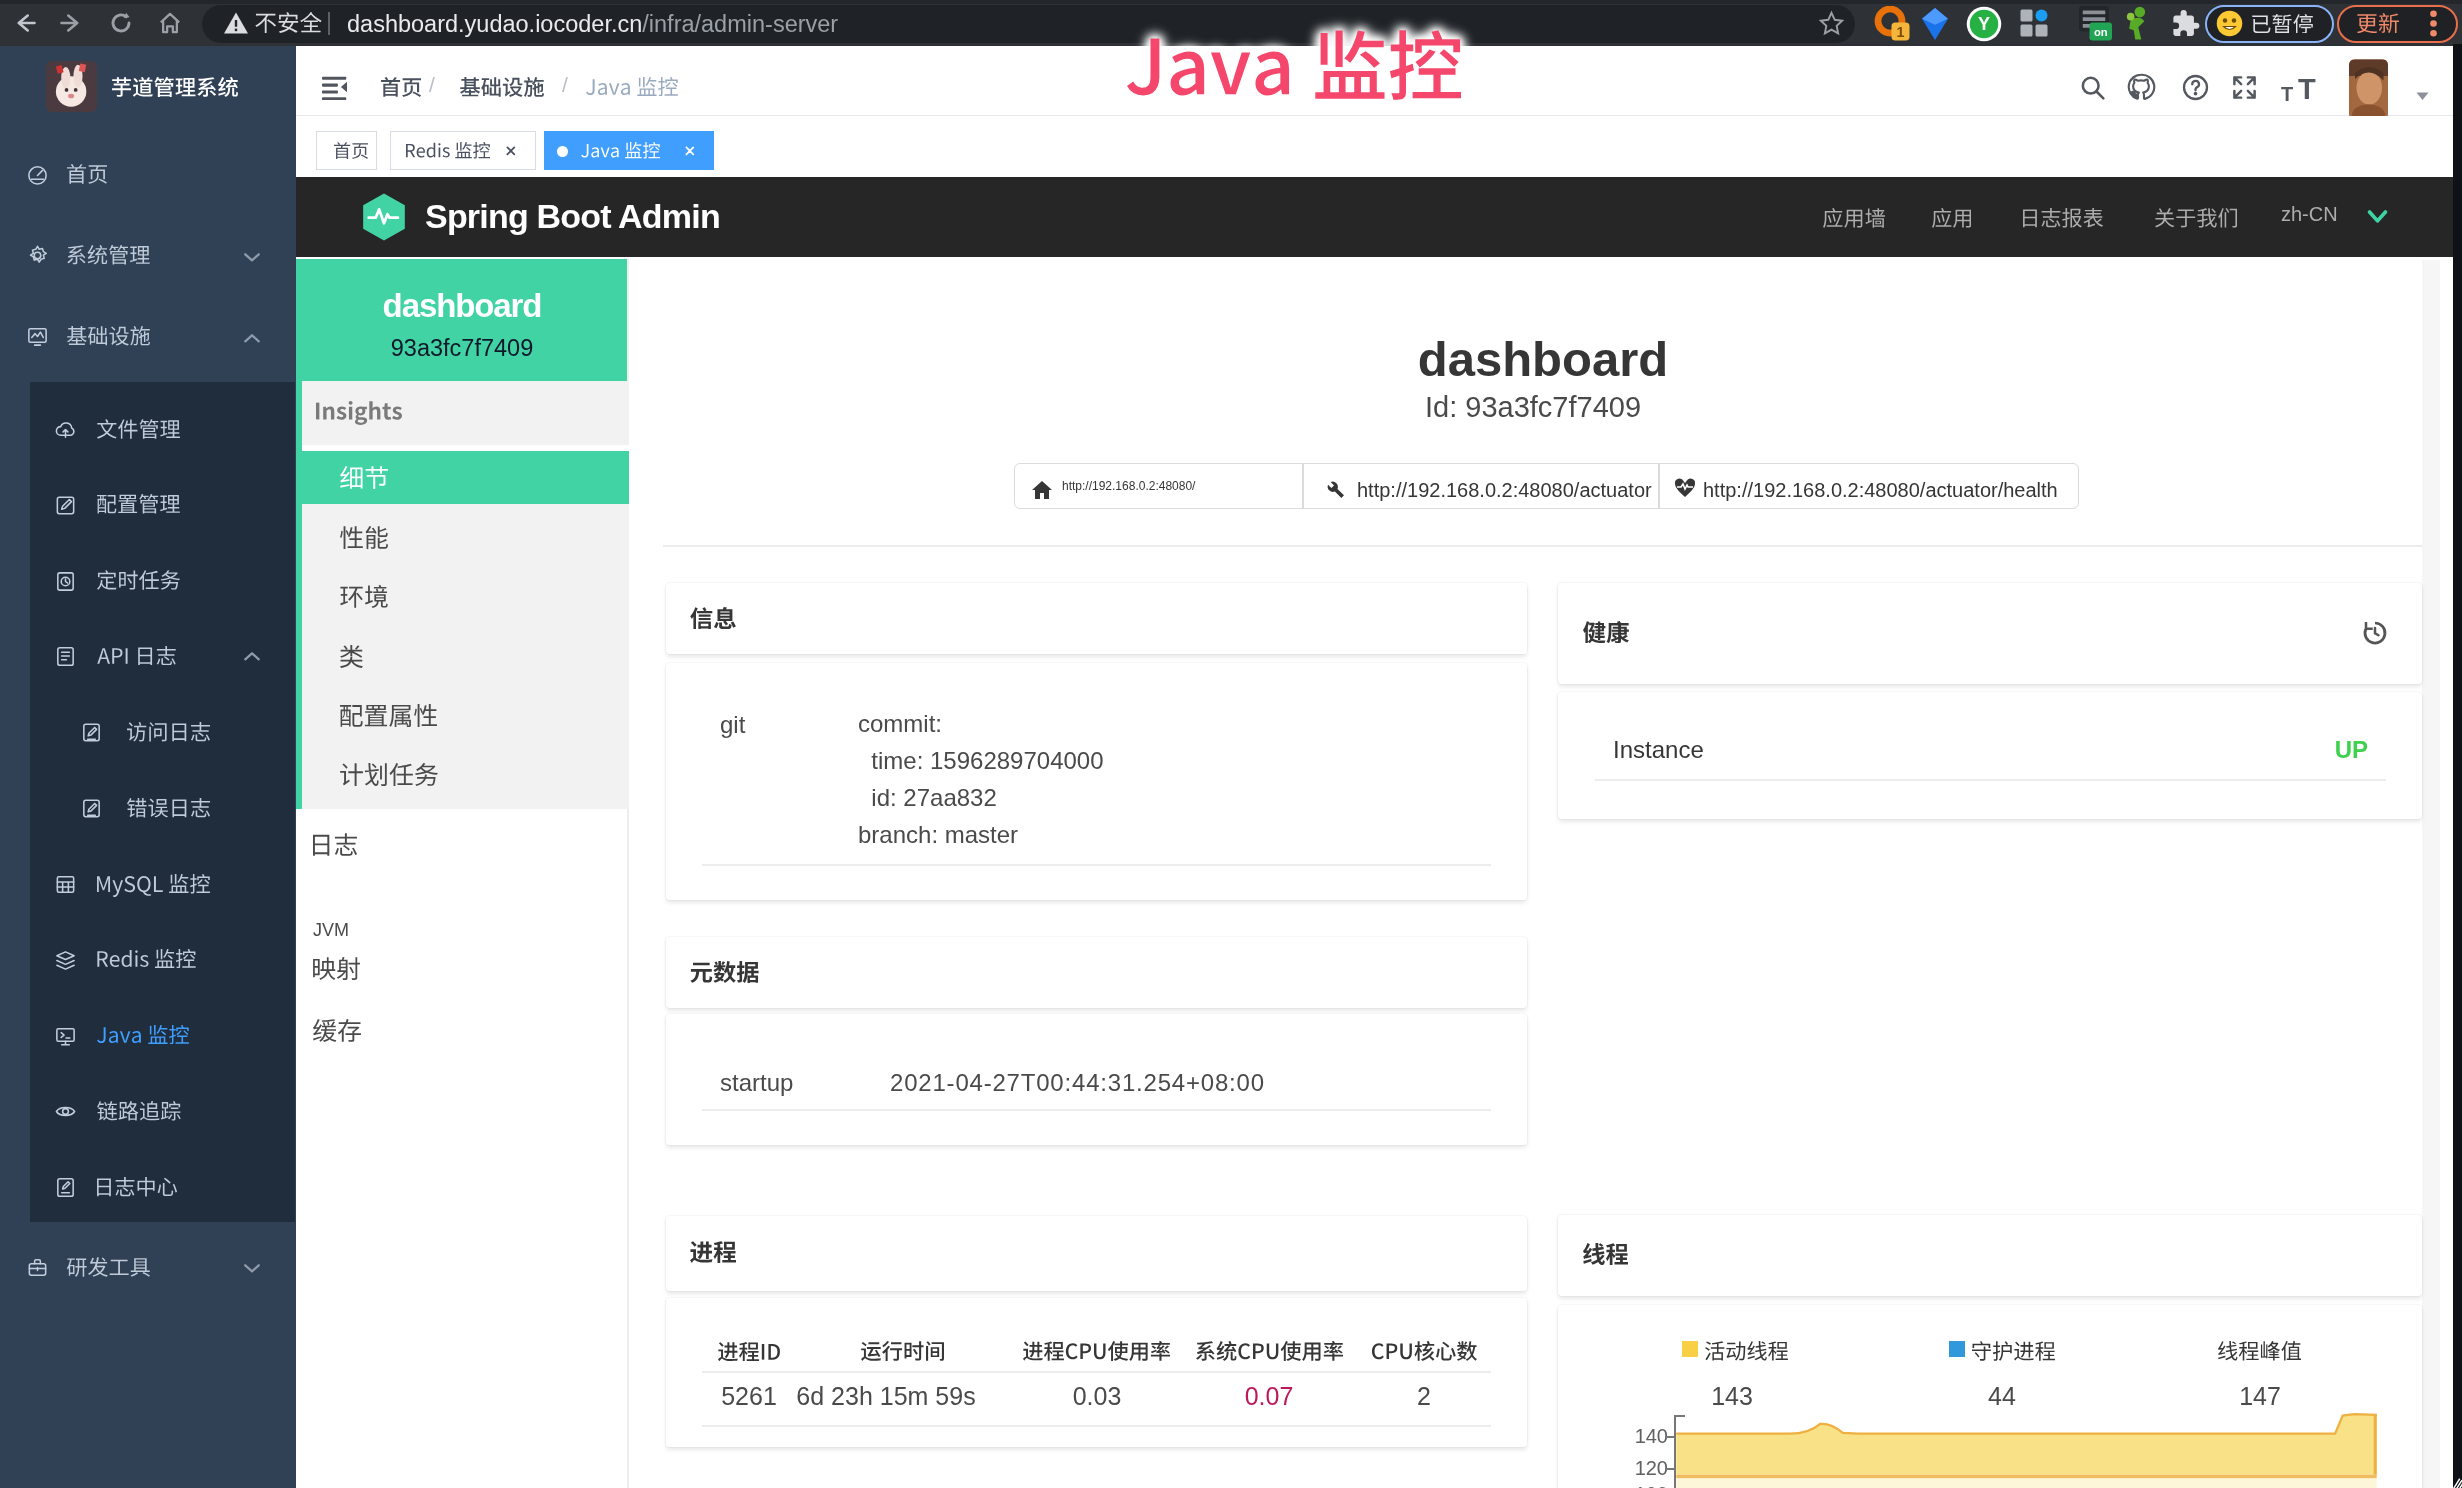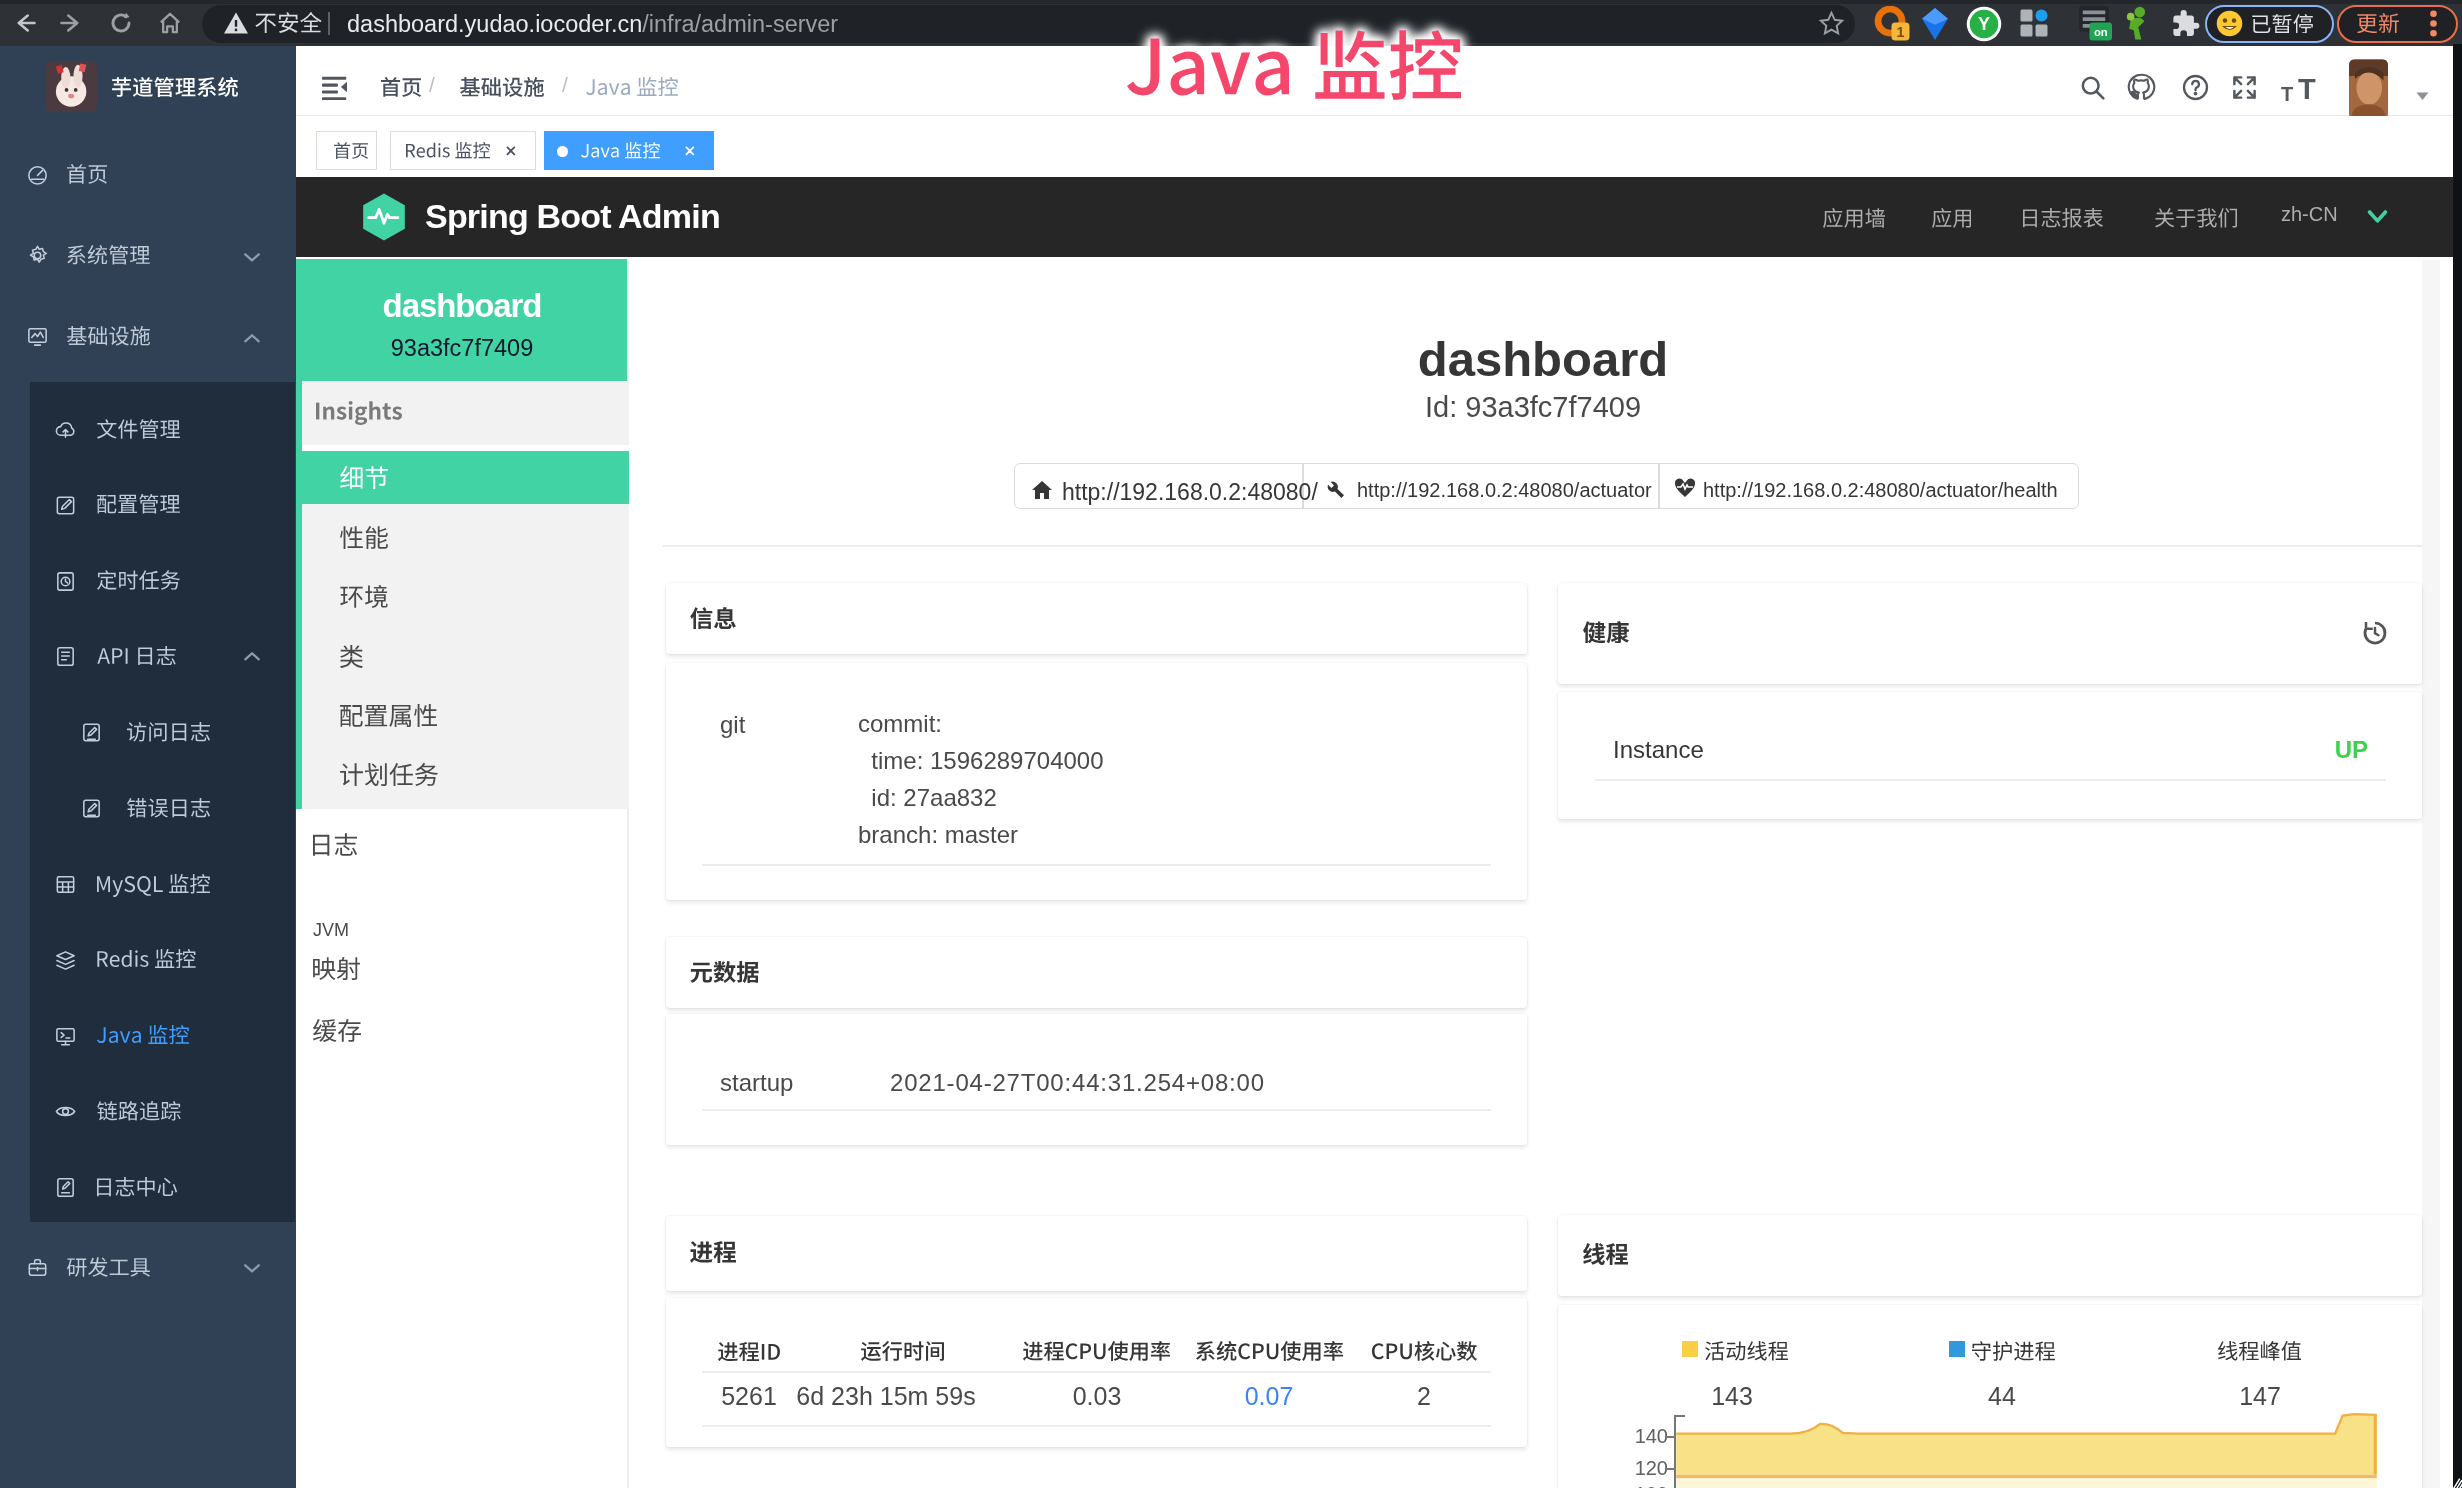--- a/index.html
+++ b/index.html
@@ -557,21 +557,21 @@
 <svg class="abs" style="left:1030px;top:478px" width="24" height="24" viewBox="0 0 24 24" fill="#363636">
     <path d="M12 3 L22 12 H19 V21 H14 V15 H10 V21 H5 V12 H2 Z"></path>
   </svg>
 <svg class="abs" style="left:1325px;top:479px" width="21" height="21" viewBox="0 0 24 24" fill="#363636">
     <path d="M21.7 18.7 l-7.4-7.4 a6 6 0 0 0-7.8-7.8 l3.8 3.8 -3 3 -3.8-3.8 a6 6 0 0 0 7.8 7.8 l7.4 7.4 z"></path>
   </svg>
 <svg class="abs" style="left:1673px;top:476px" width="24" height="24" viewBox="0 0 24 24" fill="#363636">
     <path d="M12 21 C5 15 2 11 2 7.5 A4.5 4.5 0 0 1 10.5 5 L12 7 L13.5 5 A4.5 4.5 0 0 1 22 7.5 C22 11 19 15 12 21 Z M4 11 h4 l2-3 2 5 2-4 1 2 h5" fill="#363636"></path>
     <path d="M4 11 h4 l2-3 2 5 2-4 1 2 h5" fill="none" stroke="#fff" stroke-width="1.6"></path>
   </svg>
-<div class="lat" style="left:1062px;top:479px;font-size:23px;color:#363636">http://192.168.0.2:48080/</div>
+<div class="lat" style="left:1062px;top:479px;font-size:12px;color:#363636">http://192.168.0.2:48080/</div>
 <div class="lat" style="left:1357px;top:479px;font-size:20px;color:#363636">http://192.168.0.2:48080/actuator</div>
 <div class="lat" style="left:1703px;top:479px;font-size:20px;color:#363636">http://192.168.0.2:48080/actuator/health</div>
 <div style="position:absolute;left:663px;top:545px;width:1759px;height:2.3px;background:#ececec;"></div>
 <div style="position:absolute;left:666px;top:583px;width:861px;height:71px;background:#fff;border-radius:3.8px;box-shadow:0 2.3px 4.6px rgba(10,10,10,.09), 0 0 0 0.8px rgba(10,10,10,.035);"></div>
 <div style="position:absolute;left:690px;top:607px;width:46px;height:22.4px;">
     <svg width="46" height="22.4" viewBox="0 0 60.0 29.5" fill="#363636">
       <path transform="translate(-0.7,26.7) scale(0.031000,-0.031000)" d="M383 543H887V449H383ZM383 397H887V304H383ZM443 39H828V-57H443ZM313 693H961V596H313ZM368 247H900V-85H794V152H470V-88H368ZM539 813 641 852Q661 821 682.0 784.0Q703 747 714 719L609 673Q599 701 579.0 741.0Q559 781 539 813ZM235 846 342 813Q313 729 272.0 644.5Q231 560 183.5 485.0Q136 410 85 352Q80 366 69.0 388.5Q58 411 46.0 433.5Q34 456 24 470Q66 516 105.5 576.5Q145 637 178.5 706.0Q212 775 235 846ZM158 568 267 677 268 676V-93H158Z"></path>
       <path transform="translate(30.3,26.7) scale(0.031000,-0.031000)" d="M297 539V492H694V539ZM297 406V360H694V406ZM297 670V624H694V670ZM181 761H815V268H181ZM438 860 584 842Q567 807 549.0 776.0Q531 745 517 722L407 744Q416 771 425.0 803.0Q434 835 438 860ZM252 207H374V70Q374 48 386.0 42.5Q398 37 442 37Q449 37 465.5 37.0Q482 37 503.0 37.0Q524 37 545.0 37.0Q566 37 584.0 37.0Q602 37 612 37Q636 37 648.0 44.0Q660 51 665.5 74.5Q671 98 673 145Q686 136 705.5 127.5Q725 119 746.0 112.5Q767 106 783 102Q776 32 759.5 -6.0Q743 -44 710.5 -58.0Q678 -72 621 -72Q611 -72 592.0 -72.0Q573 -72 549.0 -72.0Q525 -72 501.0 -72.0Q477 -72 457.5 -72.0Q438 -72 430 -72Q359 -72 320.5 -59.5Q282 -47 267.0 -16.0Q252 15 252 69ZM414 237 506 288Q530 267 554.5 240.0Q579 213 599.0 186.0Q619 159 631 136L533 79Q523 102 503.5 129.5Q484 157 460.5 185.5Q437 214 414 237ZM742 198 849 242Q872 209 894.0 170.5Q916 132 933.5 95.5Q951 59 960 28L845 -22Q838 8 822.0 46.0Q806 84 785.0 123.5Q764 163 742 198ZM126 223 232 179Q220 145 205.0 105.0Q190 65 174.0 27.5Q158 -10 141 -41L30 13Q48 41 65.5 77.0Q83 113 99.0 151.0Q115 189 126 223Z"></path>
     </svg>
   </div>
@@ -665,21 +665,21 @@
       <path transform="translate(34.7,23.8) scale(0.028000,-0.028000)" d="M367 -14Q306 -14 255.5 4.0Q205 22 169.0 61.0Q133 100 113.0 163.0Q93 226 93 316V737H209V309Q209 226 229.5 177.5Q250 129 285.5 108.5Q321 88 367 88Q414 88 450.0 108.5Q486 129 507.0 177.5Q528 226 528 309V737H640V316Q640 226 620.5 163.0Q601 100 565.0 61.0Q529 22 478.5 4.0Q428 -14 367 -14Z"></path>
       <path transform="translate(55.2,23.8) scale(0.028000,-0.028000)" d="M690 117 758 171Q793 144 833.5 111.0Q874 78 910.5 46.0Q947 14 970 -12L897 -75Q876 -48 840.5 -14.5Q805 19 765.5 53.5Q726 88 690 117ZM783 556 872 526Q828 447 763.0 374.5Q698 302 617.5 241.5Q537 181 445 138Q439 149 430.0 162.5Q421 176 411.0 189.0Q401 202 392 211Q478 248 554.0 303.0Q630 358 689.0 423.0Q748 488 783 556ZM850 371 948 337Q893 242 811.0 161.5Q729 81 624.5 18.5Q520 -44 397 -85Q391 -74 381.0 -59.0Q371 -44 360.5 -30.0Q350 -16 342 -6Q459 30 558.5 87.0Q658 144 733.0 216.5Q808 289 850 371ZM398 715H961V629H398ZM433 359Q431 370 426.5 386.5Q422 403 417.5 420.0Q413 437 408 447Q425 451 445.5 457.0Q466 463 480 477Q488 487 504.5 511.5Q521 536 540.0 566.0Q559 596 576.5 624.0Q594 652 603 669H704Q689 644 668.0 610.5Q647 577 624.5 540.5Q602 504 580.5 471.5Q559 439 542 415Q542 415 531.0 412.0Q520 409 504.0 403.0Q488 397 471.5 389.5Q455 382 444.0 374.5Q433 367 433 359ZM433 359 431 426 479 454 769 469Q761 451 753.5 428.0Q746 405 742 391Q650 385 592.5 380.5Q535 376 503.5 372.0Q472 368 457.0 365.0Q442 362 433 359ZM605 823 694 851Q712 819 728.5 781.0Q745 743 750 714L656 683Q651 711 636.5 750.5Q622 790 605 823ZM52 654H378V566H52ZM180 844H271V-83H180ZM183 593 236 572Q225 511 208.5 446.0Q192 381 171.0 318.5Q150 256 125.5 202.0Q101 148 75 110Q70 123 62.0 140.5Q54 158 45.0 174.5Q36 191 27 203Q52 236 75.5 281.5Q99 327 119.5 380.0Q140 433 156.0 487.5Q172 542 183 593ZM266 536Q274 526 291.5 500.5Q309 475 328.5 444.5Q348 414 364.5 388.0Q381 362 388 351L331 286Q323 306 309.0 335.5Q295 365 279.0 397.0Q263 429 248.0 456.5Q233 484 223 501Z"></path>
       <path transform="translate(83.2,23.8) scale(0.028000,-0.028000)" d="M295 562H393V79Q393 43 404.5 33.5Q416 24 456 24Q466 24 489.0 24.0Q512 24 539.5 24.0Q567 24 591.5 24.0Q616 24 627 24Q656 24 670.5 39.5Q685 55 691.0 98.0Q697 141 701 223Q713 215 728.5 206.5Q744 198 761.0 192.0Q778 186 790 182Q785 87 770.5 33.0Q756 -21 724.5 -43.0Q693 -65 634 -65Q626 -65 607.0 -65.0Q588 -65 563.5 -65.0Q539 -65 515.0 -65.0Q491 -65 472.5 -65.0Q454 -65 447 -65Q388 -65 354.5 -52.0Q321 -39 308.0 -7.5Q295 24 295 79ZM126 494 218 476Q211 415 198.5 341.5Q186 268 170.5 197.0Q155 126 136 71L41 110Q61 163 77.5 228.0Q94 293 106.5 362.5Q119 432 126 494ZM751 488 839 523Q868 463 894.0 395.5Q920 328 940.5 263.5Q961 199 972 147L877 108Q868 160 848.5 226.0Q829 292 803.5 360.5Q778 429 751 488ZM336 755 401 818Q447 787 499.5 749.0Q552 711 599.0 672.0Q646 633 675 602L606 529Q579 561 533.5 600.5Q488 640 436.0 681.0Q384 722 336 755Z"></path>
       <path transform="translate(111.2,23.8) scale(0.028000,-0.028000)" d="M66 328H449V250H66ZM47 662H532V586H47ZM435 828 514 795Q491 761 467.5 727.5Q444 694 424 669L363 697Q376 715 389.0 738.5Q402 762 414.0 785.5Q426 809 435 828ZM246 845H334V402H246ZM79 795 147 823Q168 793 186.0 757.5Q204 722 210 696L138 664Q132 691 115.0 727.5Q98 764 79 795ZM249 631 311 593Q287 553 249.0 511.5Q211 470 167.5 435.0Q124 400 82 376Q74 392 59.5 413.0Q45 434 32 447Q73 464 114.5 493.0Q156 522 191.5 558.0Q227 594 249 631ZM322 608Q335 601 361.0 585.5Q387 570 416.5 552.5Q446 535 470.0 519.5Q494 504 504 497L453 430Q440 442 417.0 461.0Q394 480 367.5 501.0Q341 522 316.5 540.0Q292 558 276 569ZM608 654H953V567H608ZM621 838 708 826Q694 727 671.0 635.5Q648 544 616.5 465.5Q585 387 544 328Q537 335 524.0 347.0Q511 359 497.5 369.5Q484 380 474 387Q514 439 542.5 511.0Q571 583 590.5 666.5Q610 750 621 838ZM803 602 891 594Q868 424 823.5 294.5Q779 165 701.0 70.5Q623 -24 501 -88Q497 -78 488.0 -63.5Q479 -49 469.0 -34.5Q459 -20 450 -11Q564 43 635.5 127.0Q707 211 746.5 329.5Q786 448 803 602ZM658 580Q680 450 720.0 336.0Q760 222 823.5 135.0Q887 48 976 -1Q961 -13 943.0 -35.5Q925 -58 914 -75Q819 -17 753.5 77.5Q688 172 646.5 296.5Q605 421 579 566ZM97 151 154 206Q207 186 265.0 157.5Q323 129 374.5 100.5Q426 72 462 47L405 -15Q370 11 318.5 41.5Q267 72 209.0 101.0Q151 130 97 151ZM419 328H435L450 331L501 312Q470 202 408.0 124.5Q346 47 262.0 -2.0Q178 -51 78 -78Q72 -62 59.0 -40.5Q46 -19 35 -6Q125 14 203.5 55.5Q282 97 338.0 162.0Q394 227 419 316ZM97 151Q120 182 143.0 223.0Q166 264 187.5 307.5Q209 351 224 390L307 374Q291 332 269.0 288.0Q247 244 224.5 203.5Q202 163 182 132Z"></path>
     </svg>
   </div>
 <div style="position:absolute;left:702px;top:1371px;width:789px;height:1.5px;background:#ececec;"></div>
 <div class="lat" style="left:749px;top:1382px;font-size:25px;color:#4a4a4a;transform:translateX(-50%)">5261</div>
 <div class="lat" style="left:886px;top:1382px;font-size:25px;color:#4a4a4a;transform:translateX(-50%)">6d 23h 15m 59s</div>
 <div class="lat" style="left:1097px;top:1382px;font-size:25px;color:#4a4a4a;transform:translateX(-50%)">0.03</div>
-<div class="lat" style="left:1269px;top:1382px;font-size:25px;color:#3b82f6;transform:translateX(-50%)">0.07</div>
+<div class="lat" style="left:1269px;top:1382px;font-size:25px;color:#be185d;transform:translateX(-50%)">0.07</div>
 <div class="lat" style="left:1424px;top:1382px;font-size:25px;color:#4a4a4a;transform:translateX(-50%)">2</div>
 <div style="position:absolute;left:702px;top:1425px;width:789px;height:1.5px;background:#ececec;"></div>
 <div style="position:absolute;left:1558px;top:1215px;width:864px;height:81px;background:#fff;border-radius:3.8px;box-shadow:0 2.3px 4.6px rgba(10,10,10,.09), 0 0 0 0.8px rgba(10,10,10,.035);"></div>
 <div style="position:absolute;left:1583px;top:1243px;width:45px;height:22px;">
     <svg width="45" height="22" viewBox="0 0 59.9 29.2" fill="#363636">
       <path transform="translate(-1.1,26.4) scale(0.031000,-0.031000)" d="M81 169Q78 180 72.0 199.5Q66 219 58.5 239.5Q51 260 44 274Q64 278 82.5 294.5Q101 311 124 339Q138 352 161.5 383.0Q185 414 214.5 455.5Q244 497 274.0 546.5Q304 596 329 647L426 586Q369 488 298.0 393.5Q227 299 155 227V225Q155 225 144.0 219.5Q133 214 118.5 205.0Q104 196 92.5 186.5Q81 177 81 169ZM81 169 74 263 124 298 395 343Q392 320 391.5 291.0Q391 262 392 243Q301 226 244.0 213.5Q187 201 154.5 193.5Q122 186 106.5 180.5Q91 175 81 169ZM74 413Q71 425 64.5 445.0Q58 465 50.0 487.0Q42 509 36 524Q51 528 65.5 543.0Q80 558 96 582Q104 594 119.5 620.5Q135 647 154.0 683.5Q173 720 191.0 762.5Q209 805 223 848L335 794Q310 738 277.5 680.0Q245 622 209.5 569.0Q174 516 138 474V470Q138 470 128.5 464.0Q119 458 106.0 449.5Q93 441 83.5 431.0Q74 421 74 413ZM74 413 71 497 120 530 301 543Q296 521 293.0 493.5Q290 466 290 448Q229 441 190.5 436.5Q152 432 129.0 428.0Q106 424 93.5 420.5Q81 417 74 413ZM48 71Q90 82 145.5 98.5Q201 115 263.5 134.0Q326 153 388 173L407 74Q321 43 233.0 12.5Q145 -18 72 -43ZM432 619 909 692 929 587 451 511ZM410 403 935 498 955 394 430 296ZM571 853H691Q689 753 694.0 653.0Q699 553 709.5 460.5Q720 368 735.5 289.5Q751 211 770.0 152.0Q789 93 811.0 60.0Q833 27 857 27Q867 27 873.5 36.5Q880 46 884.0 69.5Q888 93 890 133Q907 112 931.0 94.0Q955 76 974 67Q965 5 949.5 -29.0Q934 -63 908.5 -76.0Q883 -89 843 -89Q792 -89 752.5 -51.0Q713 -13 683.0 55.0Q653 123 631.5 213.0Q610 303 597.0 408.5Q584 514 577.5 627.0Q571 740 571 853ZM707 778 777 840Q797 829 821.0 813.5Q845 798 867.0 782.0Q889 766 903 753L831 683Q810 703 773.5 730.0Q737 757 707 778ZM862 351 963 306Q906 216 826.0 143.5Q746 71 650.0 16.5Q554 -38 447 -76Q436 -53 415.5 -25.0Q395 3 375 24Q476 53 569.0 100.0Q662 147 737.5 210.0Q813 273 862 351Z"></path>
       <path transform="translate(29.9,26.4) scale(0.031000,-0.031000)" d="M626 368H746V-35H626ZM427 412H947V309H427ZM388 37H969V-68H388ZM451 226H923V125H451ZM570 711V573H804V711ZM459 812H920V472H459ZM185 756H301V-89H185ZM41 568H408V457H41ZM191 523 261 493Q247 439 227.0 381.0Q207 323 183.0 266.5Q159 210 132.0 160.0Q105 110 76 73Q67 99 50.5 131.5Q34 164 20 187Q46 217 71.5 257.5Q97 298 120.0 344.0Q143 390 161.0 436.0Q179 482 191 523ZM340 839 421 747Q370 728 309.0 712.0Q248 696 184.5 684.5Q121 673 63 665Q59 685 49.0 711.5Q39 738 29 757Q84 766 141.5 778.5Q199 791 250.5 807.0Q302 823 340 839ZM299 429Q308 422 326.5 403.5Q345 385 366.5 363.0Q388 341 405.0 322.5Q422 304 430 296L361 201Q352 220 337.5 244.0Q323 268 306.5 294.0Q290 320 274.0 343.5Q258 367 246 382Z"></path>
     </svg>
   </div>
 <div style="position:absolute;left:1558px;top:1305px;width:864px;height:184px;background:#fff;border-radius:3.8px;box-shadow:0 2.3px 4.6px rgba(10,10,10,.09), 0 0 0 0.8px rgba(10,10,10,.035);border-radius:3.8px 3.8px 0 0;"></div>

